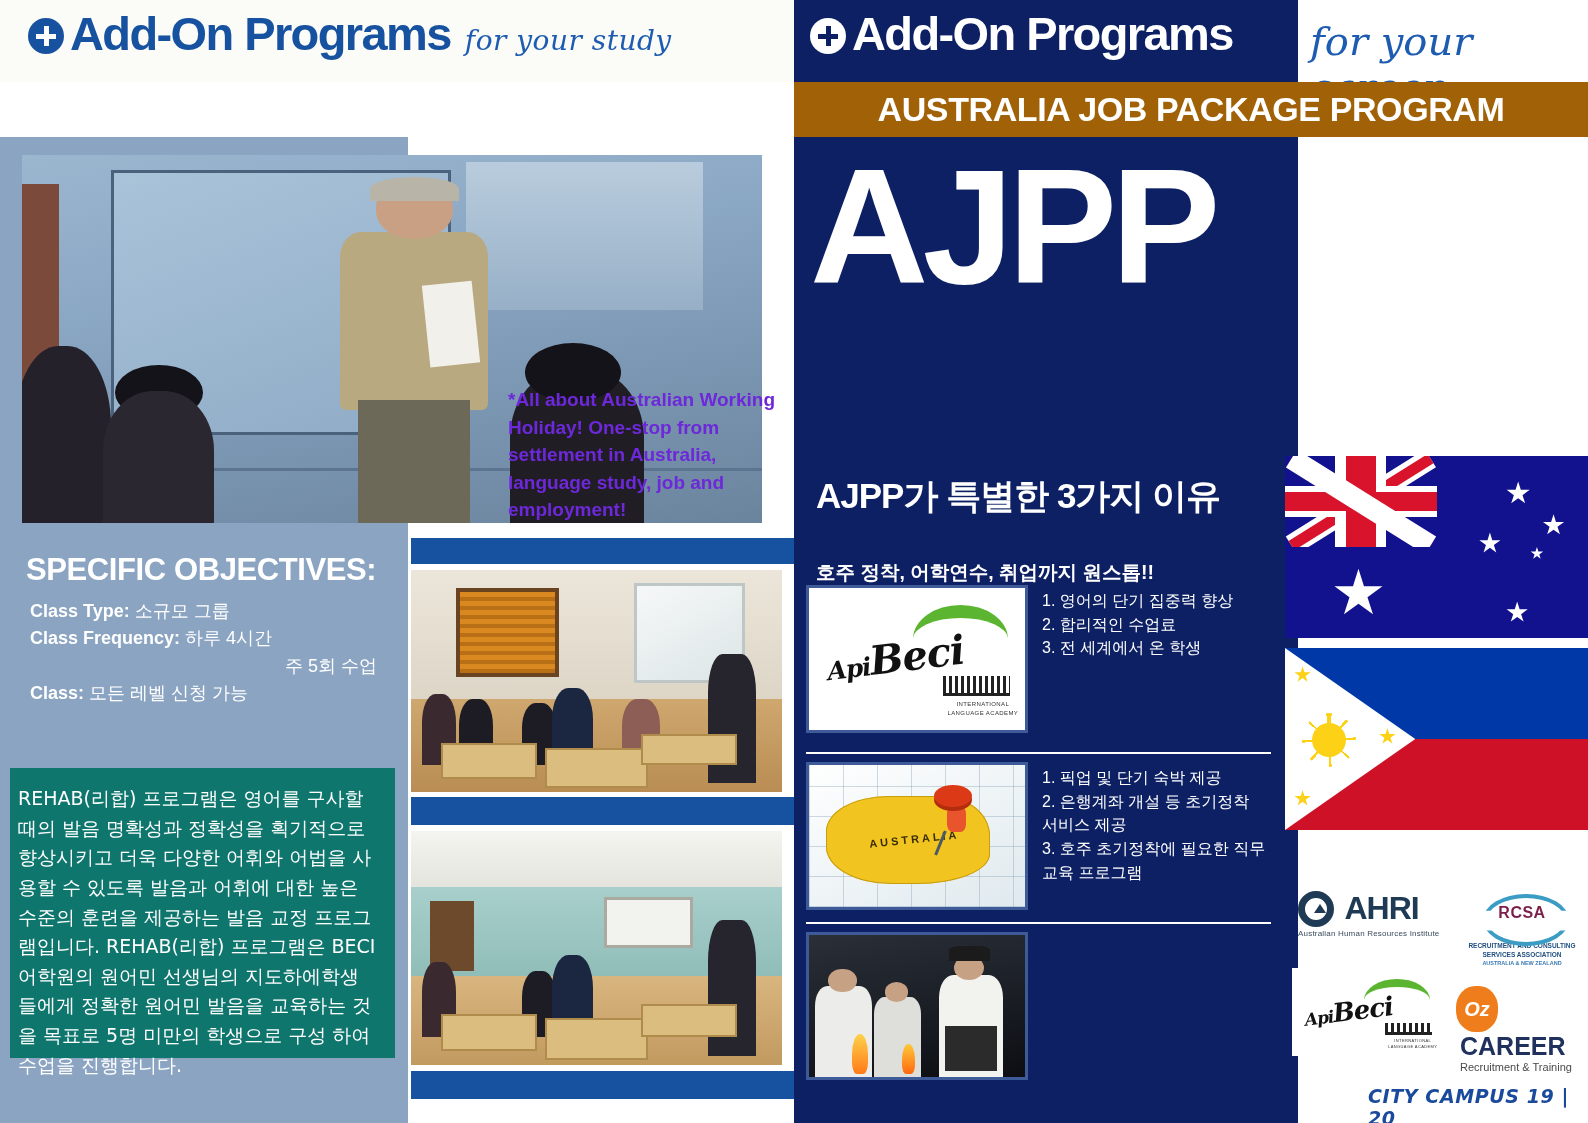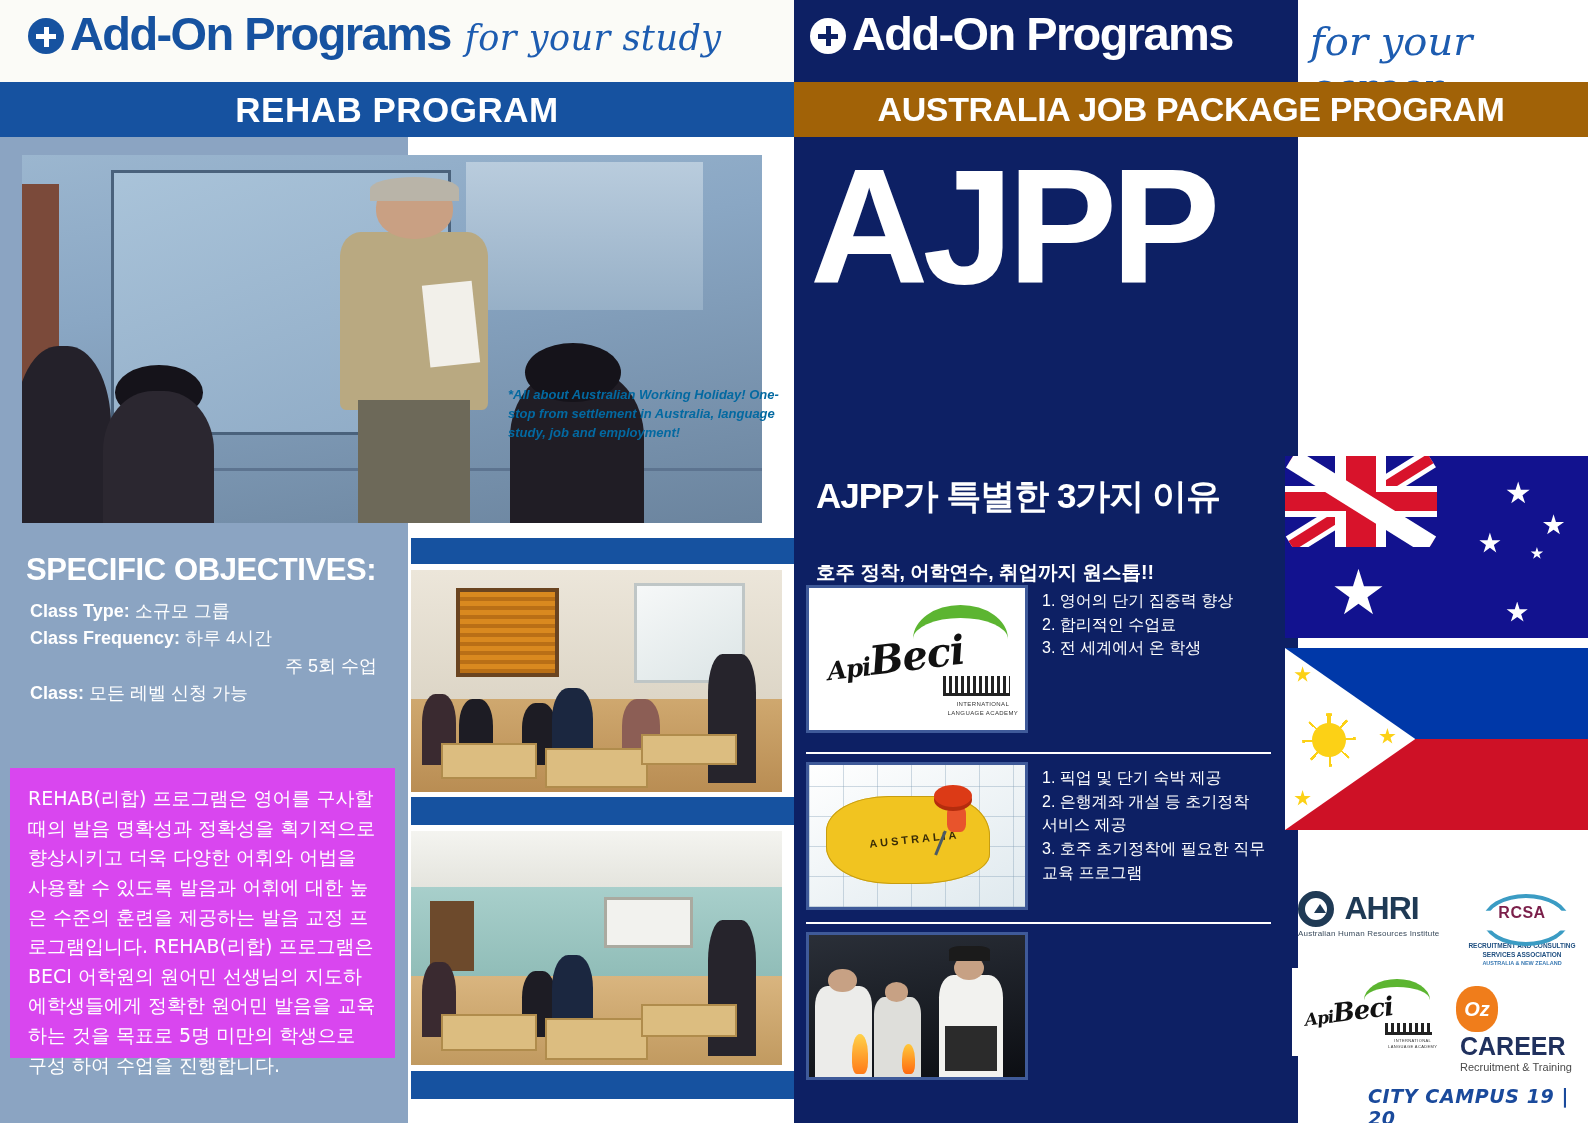--- a/index.html
+++ b/index.html
@@ -34,21 +34,21 @@
     content: ""; position: absolute; background: #fff;
   }
   .plus-badge::before { left: 8px; top: 16px; width: 20px; height: 5px; }
   .plus-badge::after  { left: 15.5px; top: 8.5px; width: 5px; height: 20px; }
   .addon-main {
     font-size: 47px; font-weight: bold; color: #1652a0;
     letter-spacing: -1.6px; line-height: 1;
   }
   .addon-script {
     font-family: "DejaVu Serif", serif; font-style: italic;
-    font-size: 35px; color: #1d5cb0; margin-left: 14px;
+    font-size: 28px; color: #1d5cb0; margin-left: 14px;
     letter-spacing: 0.5px;
   }
   .left-band {
     position: absolute; left: 0; top: 82px; width: 794px; height: 55px;
     background: #1652a0; display: flex; align-items: center; justify-content: center;
   }
   .left-band-text {
     color: #ffffff; font-size: 35px; font-weight: bold; letter-spacing: 0.5px;
   }
   .left-bg-grey {
@@ -126,21 +126,21 @@
   .spec-list {
     position: absolute; left: 30px; top: 598px; width: 375px;
     color: #ffffff; font-size: 18px; line-height: 1.52;
   }
   .spec-row { white-space: nowrap; }
   .spec-row.center { text-align: right; padding-right: 28px; }
   .spec-key { font-weight: bold; }
 
   .rehab-box {
     position: absolute; left: 10px; top: 768px; width: 385px; height: 290px;
-    background: #d946ef; padding: 16px 18px 10px 18px;
+    background: #0f766e; padding: 16px 18px 10px 8px;
   }
   .rehab-text {
     color: #ffffff; font-size: 19px; line-height: 1.56;
     font-family: "DejaVu Sans", sans-serif;
   }
 
   
   .pc-bar { position: absolute; background: #1652a0; }
   .pc-bar-1 { left: 411px; top: 538px; width: 383px; height: 26px; }
   .pc-bar-2 { left: 411px; top: 797px; width: 383px; height: 28px; }
@@ -372,21 +372,21 @@
     border-radius: 50% 50% 30% 30%;
   }
   .k-flame2 {
     position: absolute; left: 43%; bottom: 2%; width: 13px; height: 30px;
     background: linear-gradient(0deg,#ff6a10,#ffc83a);
     border-radius: 50% 50% 30% 30%;
   }
 
   .side-note {
     position: absolute; left: 508px; top: 386px; width: 280px;
-    color: #0369a1; font-size: 13px; font-style: italic; font-weight: bold;
+    color: #6d28d9; font-size: 19px; font-weight: bold;
     line-height: 1.45; font-family: "Liberation Sans", sans-serif;
   }
 
   
   .flag-au {
     position: absolute; left: 1285px; top: 456px; width: 303px; height: 182px;
     background: #12128f; overflow: hidden;
   }
   .au-canton {
     position: absolute; left: 0; top: 0; width: 50%; height: 50%;
@@ -514,23 +514,20 @@
   <div class="left-panel">
 
     <div class="left-header">
       <div class="addon-title">
         <span class="plus-badge"></span>
         <span class="addon-main">Add-On Programs</span>
         <span class="addon-script">for your study</span>
       </div>
     </div>
 
-    <div class="left-band">
-      <span class="left-band-text">REHAB PROGRAM</span>
-    </div>
 
     <div class="left-bg-grey"></div>
     <div class="left-bg-white"></div>
 
     <div class="photo-teacher">
       <div class="pt-door"></div>
       <div class="pt-wall"></div>
       <div class="pt-wall2"></div>
       <div class="pt-floorline"></div>
       <div class="pt-teacher">

